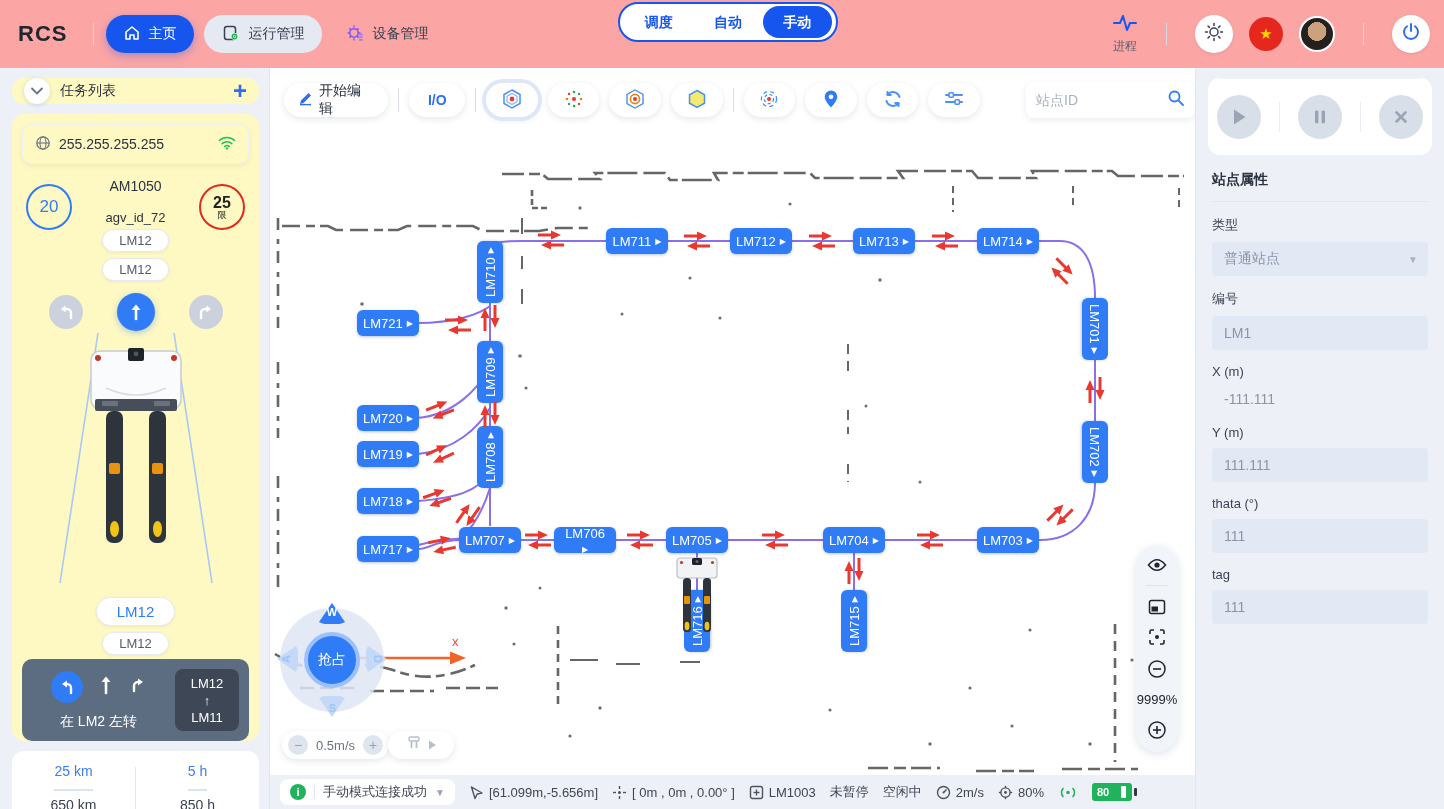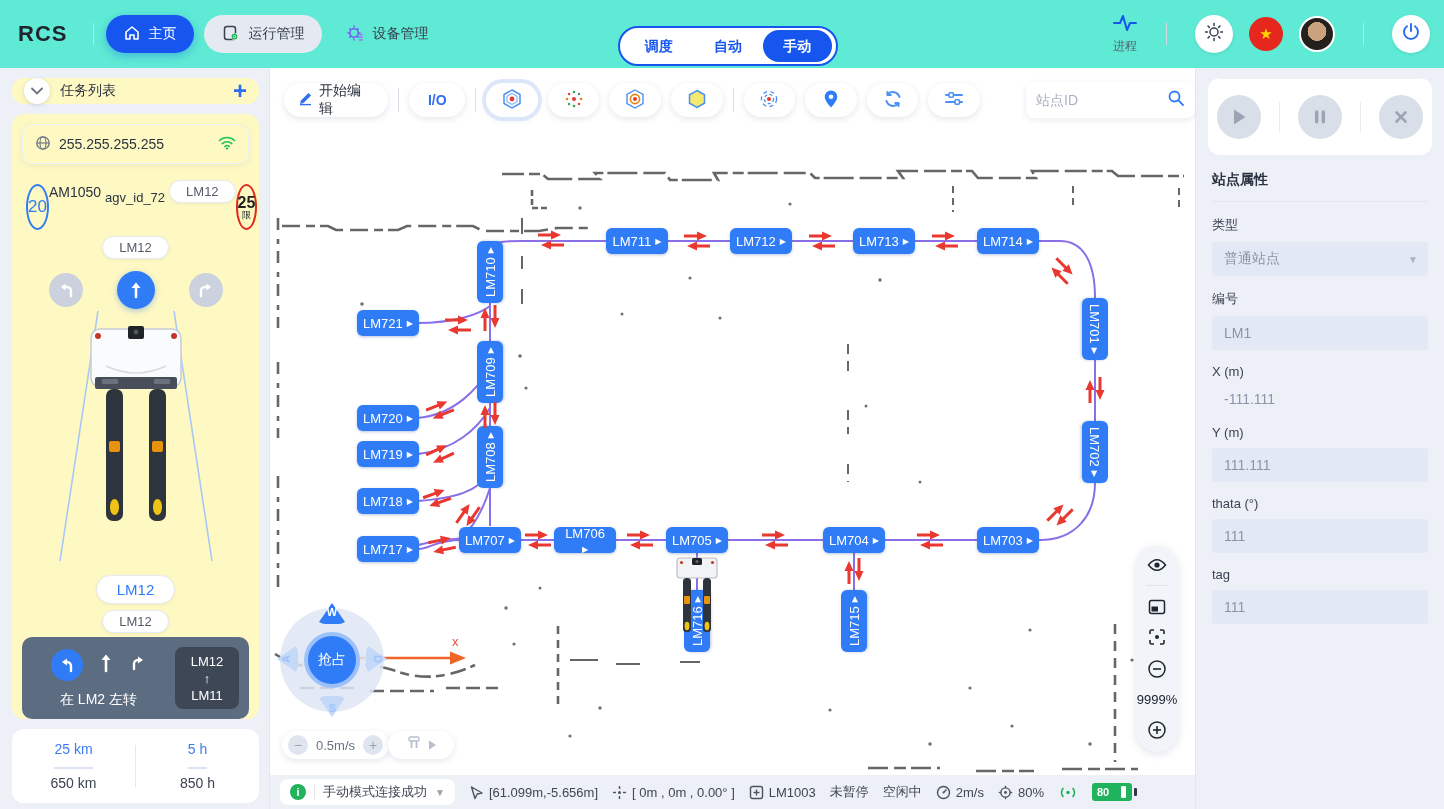--- a/index.html
+++ b/index.html
@@ -1,28 +1,28 @@
 <!DOCTYPE html>
 <html><head>
 <meta charset="utf-8">
 <style>
   * { margin:0; padding:0; box-sizing:border-box; }
   html,body { width:1444px; height:809px; overflow:hidden; }
   body { font-family:"Liberation Sans", sans-serif; background:#edf0f6; color:#2b3240; }
   .app { display:grid; grid-template-columns:270px 925px 249px; grid-template-rows:68px 741px; width:1444px; height:809px; }
 
   
-  header { grid-column:1/4; display:flex; align-items:center; padding:16px 18px; background:#5eead4; position:relative; }
+  header { grid-column:1/4; display:flex; align-items:center; padding:16px 18px; background:#fca5a5; position:relative; }
   .logo { font-size:22px; font-weight:bold; letter-spacing:1px; color:#20262f; margin-right:14px; }
   .hdiv { width:1px; height:22px; background:#d4dae4; margin:0 12px; }
   .navpill { display:flex; align-items:center; gap:8px; height:38px; padding:0 18px; border-radius:19px; font-size:14px; cursor:pointer; }
   .navpill.active { background:#1656ef; color:#fff; box-shadow:0 3px 8px rgba(22,86,239,.35); }
   .navpill.soft { background:#e4e9f2; color:#3a4150; margin-left:10px; }
   .navpill.plain { background:transparent; color:#3a4150; margin-left:6px; }
-  .modes { position:absolute; left:618px; top:26px; width:220px; height:40px; border:2px solid #1656ef; border-radius:20px; background:#fff; display:flex; align-items:center; justify-content:space-between; padding:0 4px; }
+  .modes { position:absolute; left:618px; top:2px; width:220px; height:40px; border:2px solid #1656ef; border-radius:20px; background:#fff; display:flex; align-items:center; justify-content:space-between; padding:0 4px; }
   .mode { flex:1; text-align:center; font-size:14px; font-weight:bold; color:#1656ef; height:32px; line-height:32px; border-radius:16px; cursor:pointer; }
   .mode.active { background:#1656ef; color:#fff; }
   .hright { position:absolute; right:14px; top:0; height:68px; display:flex; align-items:center; gap:16px; }
   .process { display:flex; flex-direction:column; align-items:center; font-size:12px; color:#5a6270; gap:2px; cursor:pointer; }
   .circbtn { width:38px; height:38px; border-radius:50%; background:#fff; display:flex; align-items:center; justify-content:center; cursor:pointer; box-shadow:0 1px 3px rgba(40,60,100,.12); }
   .flag { width:34px; height:34px; border-radius:50%; background:#e5271d; display:flex; align-items:center; justify-content:center; color:#ffd200; font-size:15px; cursor:pointer; }
   .avatar { width:36px; height:36px; border-radius:50%; background:radial-gradient(circle at 50% 42%, #caa27e 0 38%, #23201e 39% 100%); border:2px solid #fff; cursor:pointer; }
 
   
   .left { padding:10px 10px 8px 12px; display:flex; flex-direction:column; gap:10px; border-right:1px solid #e2e6ee; }
@@ -32,21 +32,21 @@
   .panelhead .title { font-size:14px; color:#2b3240; flex:1; }
   .plus { color:#2f6ef0; font-size:24px; font-weight:bold; cursor:pointer; line-height:1; }
   .vcard { flex:1; padding:10px 10px 0; display:flex; flex-direction:column; position:relative; }
   .iprow { display:flex; align-items:center; gap:8px; height:40px; border:1px solid #eef1f6; box-shadow:0 2px 6px rgba(40,60,100,.08); border-radius:10px; padding:0 12px; font-size:14px; color:#2b3240; }
   .iprow .ip { flex:1; }
   .vrow { display:flex; align-items:flex-start; justify-content:space-between; margin-top:14px; padding:0 4px; }
   .speedcirc { width:46px; height:46px; border-radius:50%; border:2px solid #2f7cf6; color:#2f7cf6; font-size:17px; display:flex; align-items:center; justify-content:center; margin-top:6px; }
   .limitcirc { width:46px; height:46px; border-radius:50%; border:2px solid #e02b20; color:#222; display:flex; flex-direction:column; align-items:center; justify-content:center; margin-top:6px; }
   .limitcirc .n { font-size:16px; font-weight:bold; line-height:1; }
   .limitcirc .t { font-size:9px; line-height:1; }
-  .vmid { display:flex; flex-direction:row; align-items:center; gap:4px; }
+  .vmid { display:flex; flex-direction:column; align-items:center; gap:4px; }
   .vmodel { font-size:14px; color:#2b3240; }
   .vid { font-size:13px; color:#2b3240;margin-top:12px; }
   .stpill { background:#fff; border:1px solid #e6eaf2; box-shadow:0 1px 3px rgba(40,60,100,.08); border-radius:14px; padding:3px 16px; font-size:13px; color:#555c69; }
   .stpill.blue { color:#2f7cf6; font-size:15px; padding:5px 20px; border-radius:18px; }
   .centerpill { align-self:center; margin-top:6px; }
   .arrowsrow { display:flex; align-items:center; justify-content:center; gap:34px; margin-top:12px; }
   .garr { width:34px; height:34px; border-radius:50%; background:#ccd2dd; display:flex; align-items:center; justify-content:center; }
   .barr { width:38px; height:38px; border-radius:50%; background:#2f7cf6; display:flex; align-items:center; justify-content:center; box-shadow:0 2px 6px rgba(47,124,246,.4); }
   .truckzone { position:relative; height:258px; margin-top:2px; }
   .truckzone svg { position:absolute; left:50%; transform:translateX(-50%); }

